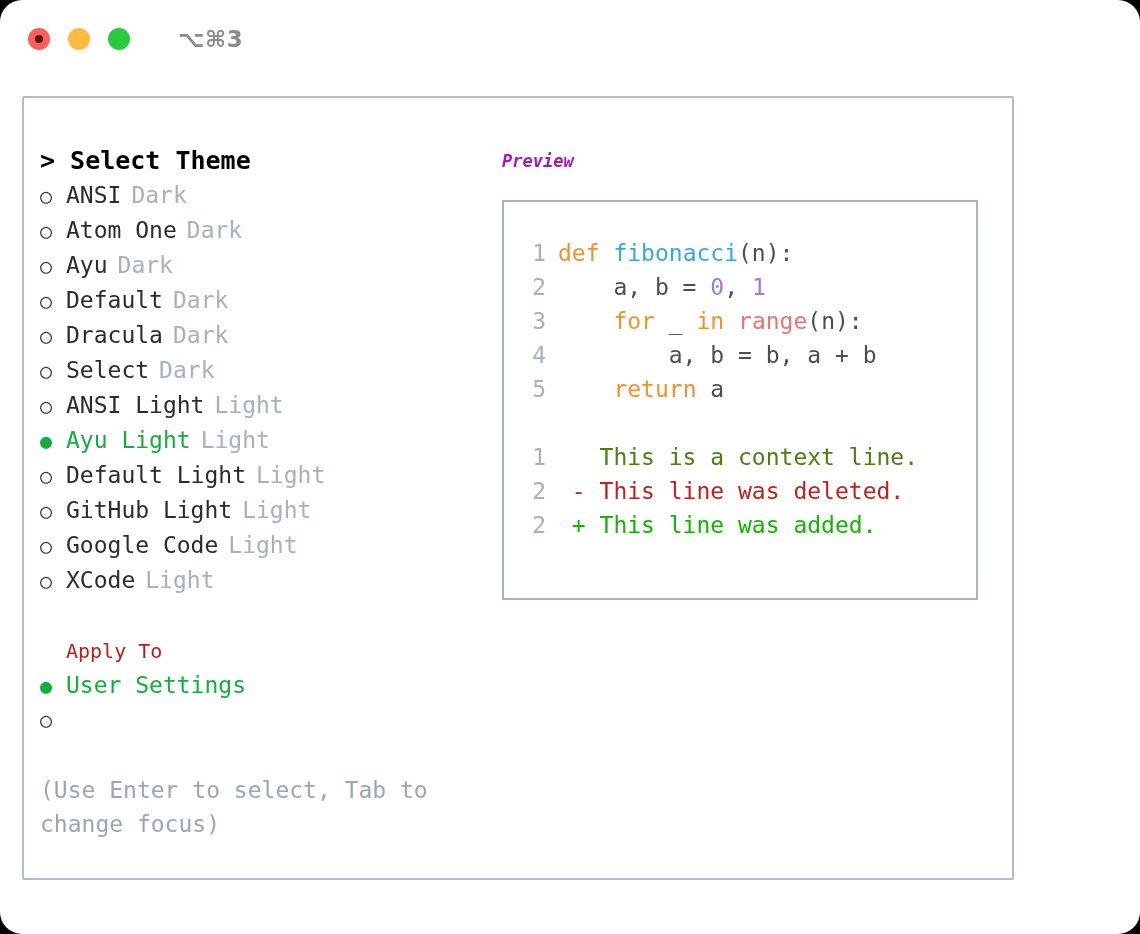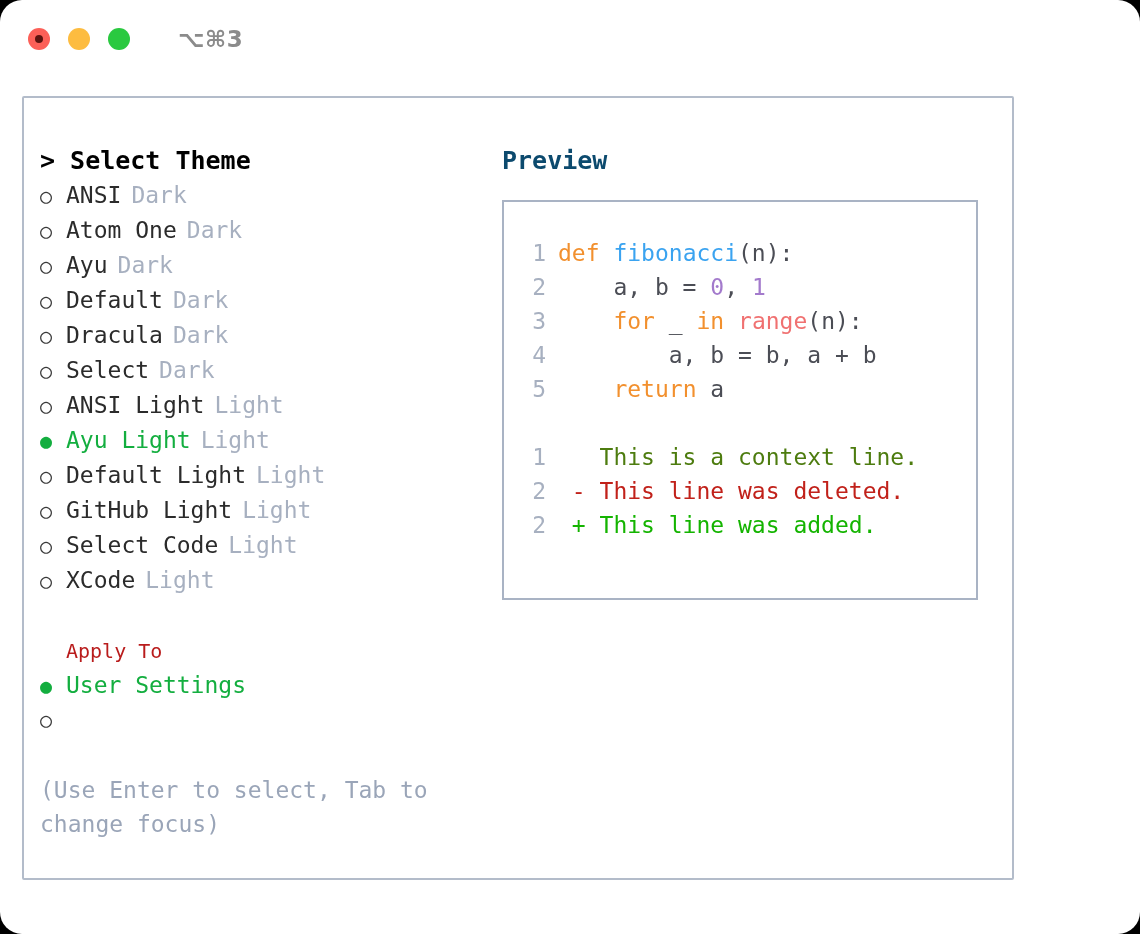--- a/index.html
+++ b/index.html
@@ -136,25 +136,26 @@
   }
 
   
   .right-col {
     position: absolute;
     left: 478px;
     top: 46px;
     width: 500px;
   }
   .preview-title {
-    font-size: 25px;
+    font-size: 17px;
     font-weight: bold;
-    color: #0c4a6e;
-    line-height: 34px;
-    white-space: pre;
+    color: #a21caf;
+    line-height: 34px;
+    white-space: pre;
+    font-style: italic;
   }
   .preview-box {
     margin-top: 22px;
     width: 476px;
     height: 400px;
     border: 2px solid #a9b3c4;
     box-sizing: border-box;
     background: #ffffff;
     padding: 34px 0 0 12px;
   }
@@ -212,21 +213,21 @@
           <div class="opt-row"><span class="opt-marker">○</span><span class="opt-label">ANSI</span><span class="opt-tag">Dark</span></div>
           <div class="opt-row"><span class="opt-marker">○</span><span class="opt-label">Atom One</span><span class="opt-tag">Dark</span></div>
           <div class="opt-row"><span class="opt-marker">○</span><span class="opt-label">Ayu</span><span class="opt-tag">Dark</span></div>
           <div class="opt-row"><span class="opt-marker">○</span><span class="opt-label">Default</span><span class="opt-tag">Dark</span></div>
           <div class="opt-row"><span class="opt-marker">○</span><span class="opt-label">Dracula</span><span class="opt-tag">Dark</span></div>
           <div class="opt-row"><span class="opt-marker">○</span><span class="opt-label">Select</span><span class="opt-tag">Dark</span></div>
           <div class="opt-row"><span class="opt-marker">○</span><span class="opt-label">ANSI Light</span><span class="opt-tag">Light</span></div>
           <div class="opt-row selected"><span class="opt-marker sel">●</span><span class="opt-label">Ayu Light</span><span class="opt-tag">Light</span></div>
           <div class="opt-row"><span class="opt-marker">○</span><span class="opt-label">Default Light</span><span class="opt-tag">Light</span></div>
           <div class="opt-row"><span class="opt-marker">○</span><span class="opt-label">GitHub Light</span><span class="opt-tag">Light</span></div>
-          <div class="opt-row"><span class="opt-marker">○</span><span class="opt-label">Select Code</span><span class="opt-tag">Light</span></div>
+          <div class="opt-row"><span class="opt-marker">○</span><span class="opt-label">Google Code</span><span class="opt-tag">Light</span></div>
           <div class="opt-row"><span class="opt-marker">○</span><span class="opt-label">XCode</span><span class="opt-tag">Light</span></div>
         </div>
 
       <div class="group-heading">Apply To</div>
 
       <div class="opt-list" id="apply-list">
           <div class="opt-row selected"><span class="opt-marker sel">●</span><span class="opt-label">User Settings</span></div>
           <div class="opt-row"><span class="opt-marker">○</span></div>
         </div>
 

